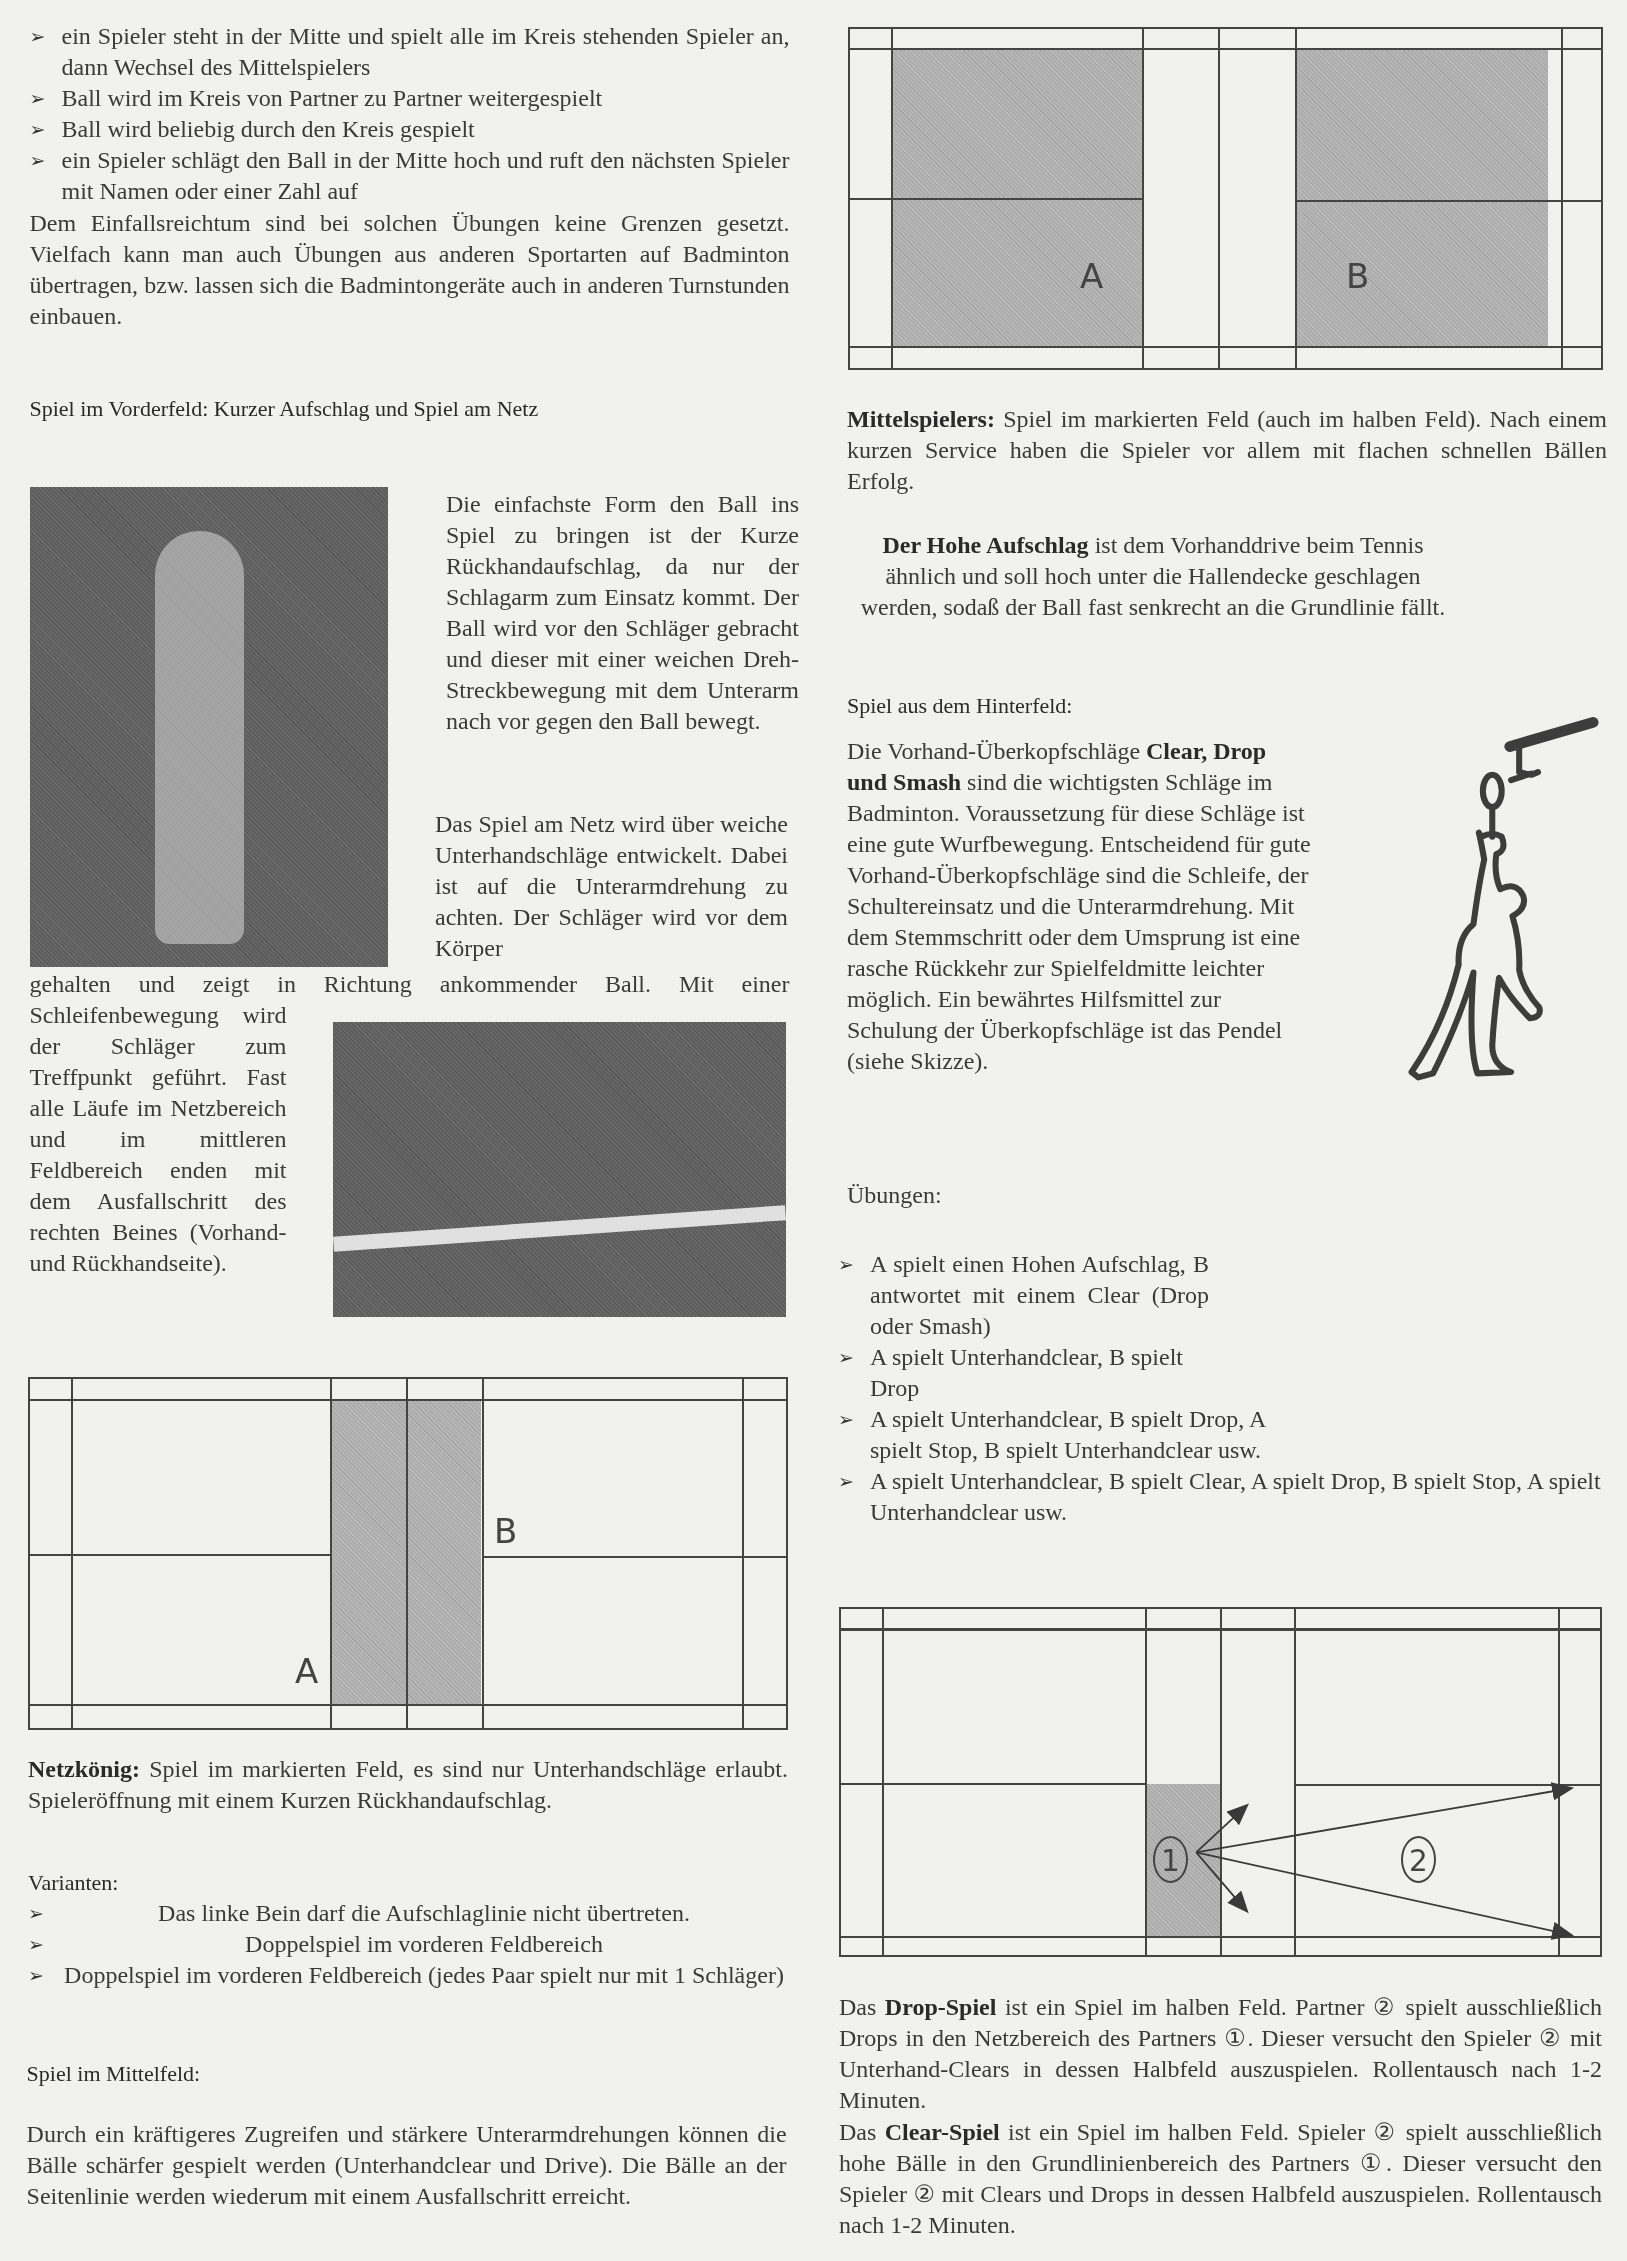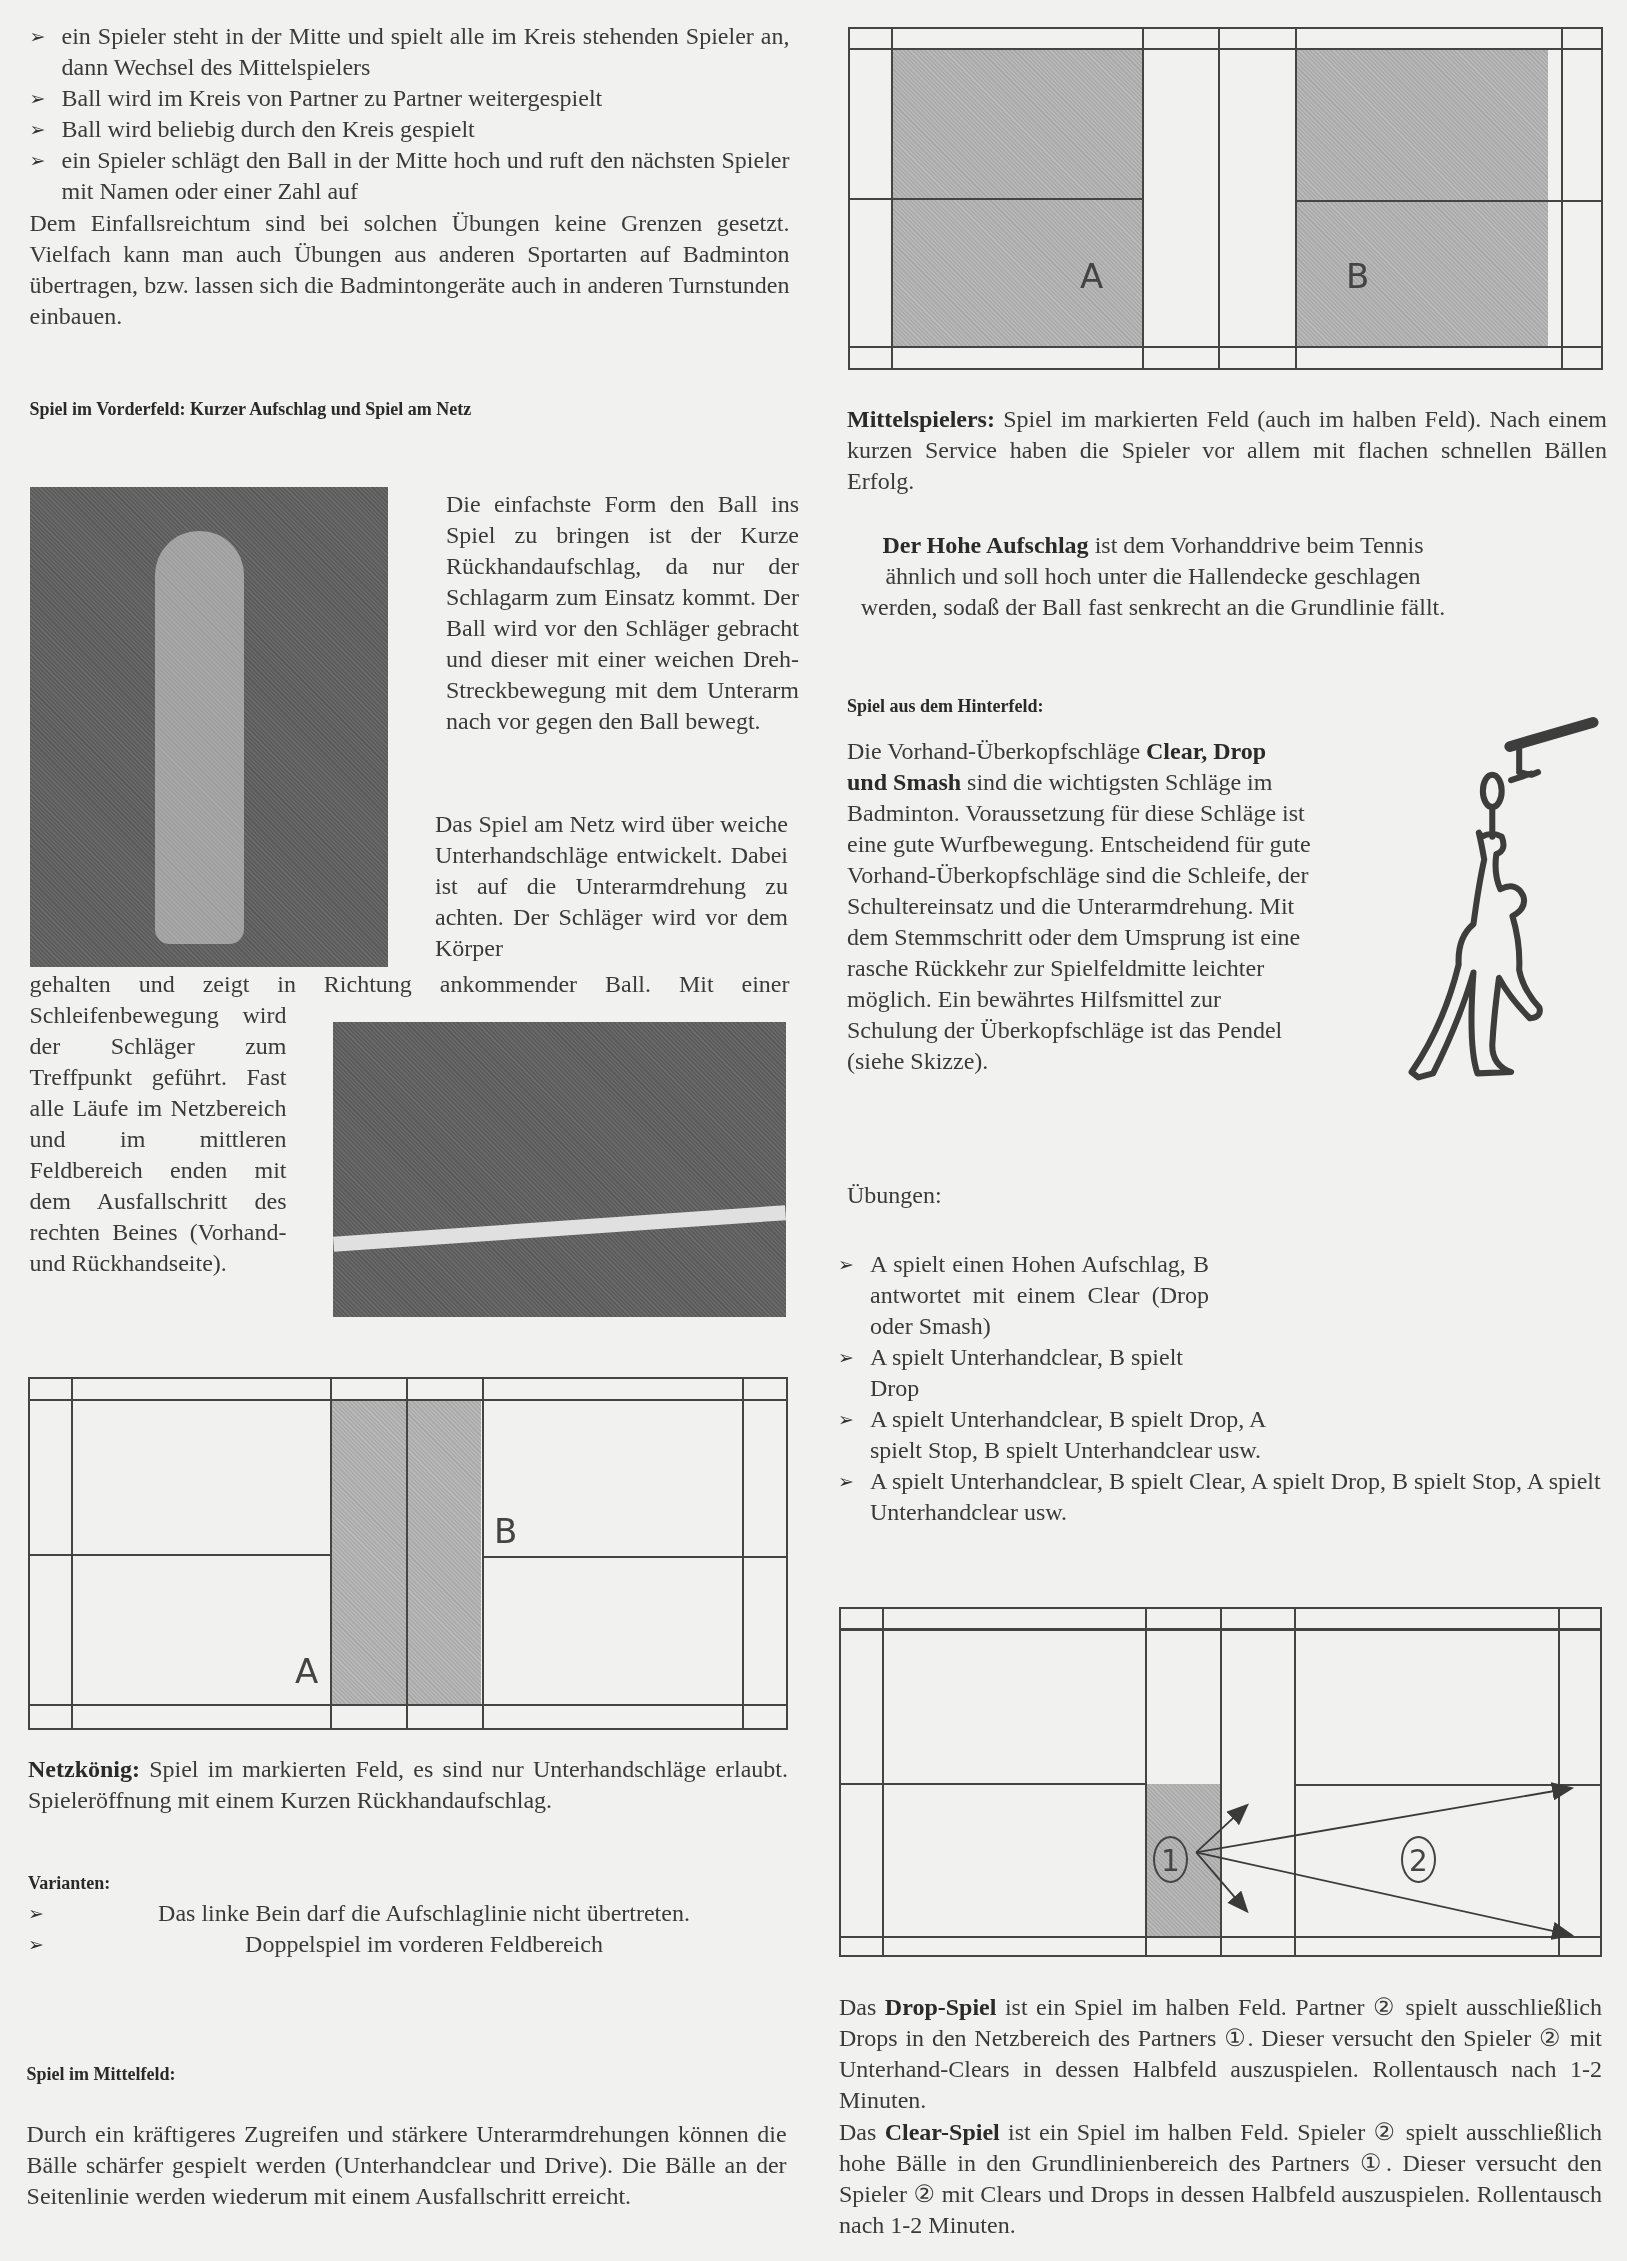--- a/index.html
+++ b/index.html
@@ -4,21 +4,21 @@
 <style>
   html, body { margin:0; padding:0; }
   body {
     width:1627px; height:2261px; position:relative; overflow:hidden;
     background:#f1f1ef; color:#3a3a3a;
     font-family:"Liberation Serif","DejaVu Serif",serif;
   }
   .abs { position:absolute; }
   .txt { font-size:24px; line-height:31px; text-align:justify; }
   .txt b { color:#2a2a2a; }
-  .h { font-weight:bold; font-size:18px; line-height:32px; color:#2a2a2a; }
+  .h { font-weight:normal; font-size:22px; line-height:32px; color:#2a2a2a; }
   ul.arrow { list-style:none; margin:0; padding:0; }
   ul.arrow li { position:relative; padding-left:32px; }
   ul.arrow li::before { content:"\27A2"; position:absolute; left:0; top:0; font-size:19px; color:#333; }
   .photo { background:repeating-linear-gradient(45deg,#6a6a6a 0 1.5px,#5a5a5a 1.5px 3px); }
   .court { position:absolute; border:2.2px solid #444; box-sizing:border-box; }
   .ln { position:absolute; background:#444; }
   .shade { position:absolute; background:repeating-linear-gradient(45deg,#b9b9b9 0 1.5px,#a9a9a9 1.5px 3px); }
   .lbl { position:absolute; font-family:"DejaVu Sans",sans-serif; font-size:34px; color:#444; }
   .circ { position:absolute; width:35px; height:47px; border:2.2px solid #444; border-radius:50%;
           font-family:"DejaVu Sans",sans-serif; font-size:29.5px; text-align:center; line-height:47px; color:#444; box-sizing:border-box; }
@@ -63,20 +63,21 @@
   <span class="lbl" style="left:466px;top:134px;">B</span>
 </div>
 
 <p class="txt abs" style="left:28px;top:1754px;width:760px;margin:0;">
   <b>Netzkönig:</b><span> Spiel im markierten Feld, es sind nur Unterhandschläge erlaubt. Spieleröffnung mit einem Kurzen Rückhandaufschlag.</span>
 </p>
 <h3 class="h abs" style="left:28px;top:1867px;margin:0;">Varianten:</h3>
 <ul class="arrow txt abs" style="left:28px;top:1898px;width:760px;text-align:center;">
   <li>Das linke Bein darf die Aufschlaglinie nicht übertreten.</li>
   <li>Doppelspiel im vorderen Feldbereich</li>
+  <li>Doppelspiel im vorderen Feldbereich (jedes Paar spielt nur mit 1 Schläger)</li>
 </ul>
 <h3 class="h abs" style="left:26.6px;top:2058px;margin:0;">Spiel im Mittelfeld:</h3>
 <p class="txt abs" style="left:26.6px;top:2119px;width:760px;margin:0;">Durch ein kräftigeres Zugreifen und stärkere Unterarmdrehungen können die Bälle schärfer gespielt werden (Unterhandclear und Drive). Die Bälle an der Seitenlinie werden wiederum mit einem Ausfallschritt erreicht.</p>
 
 <div class="abs" style="left:848px;top:27px;width:755px;height:343px;">
   <div class="shade" style="left:43px;top:22px;width:251px;height:297px;"></div>
   <div class="shade" style="left:449px;top:22px;width:251px;height:297px;"></div>
   <div class="court" style="left:0;top:0;width:755px;height:343px;"></div>
   <div class="ln" style="left:0;top:20.7px;width:755px;height:2.2px;"></div>
   <div class="ln" style="left:0;top:319px;width:755px;height:2.2px;"></div>

